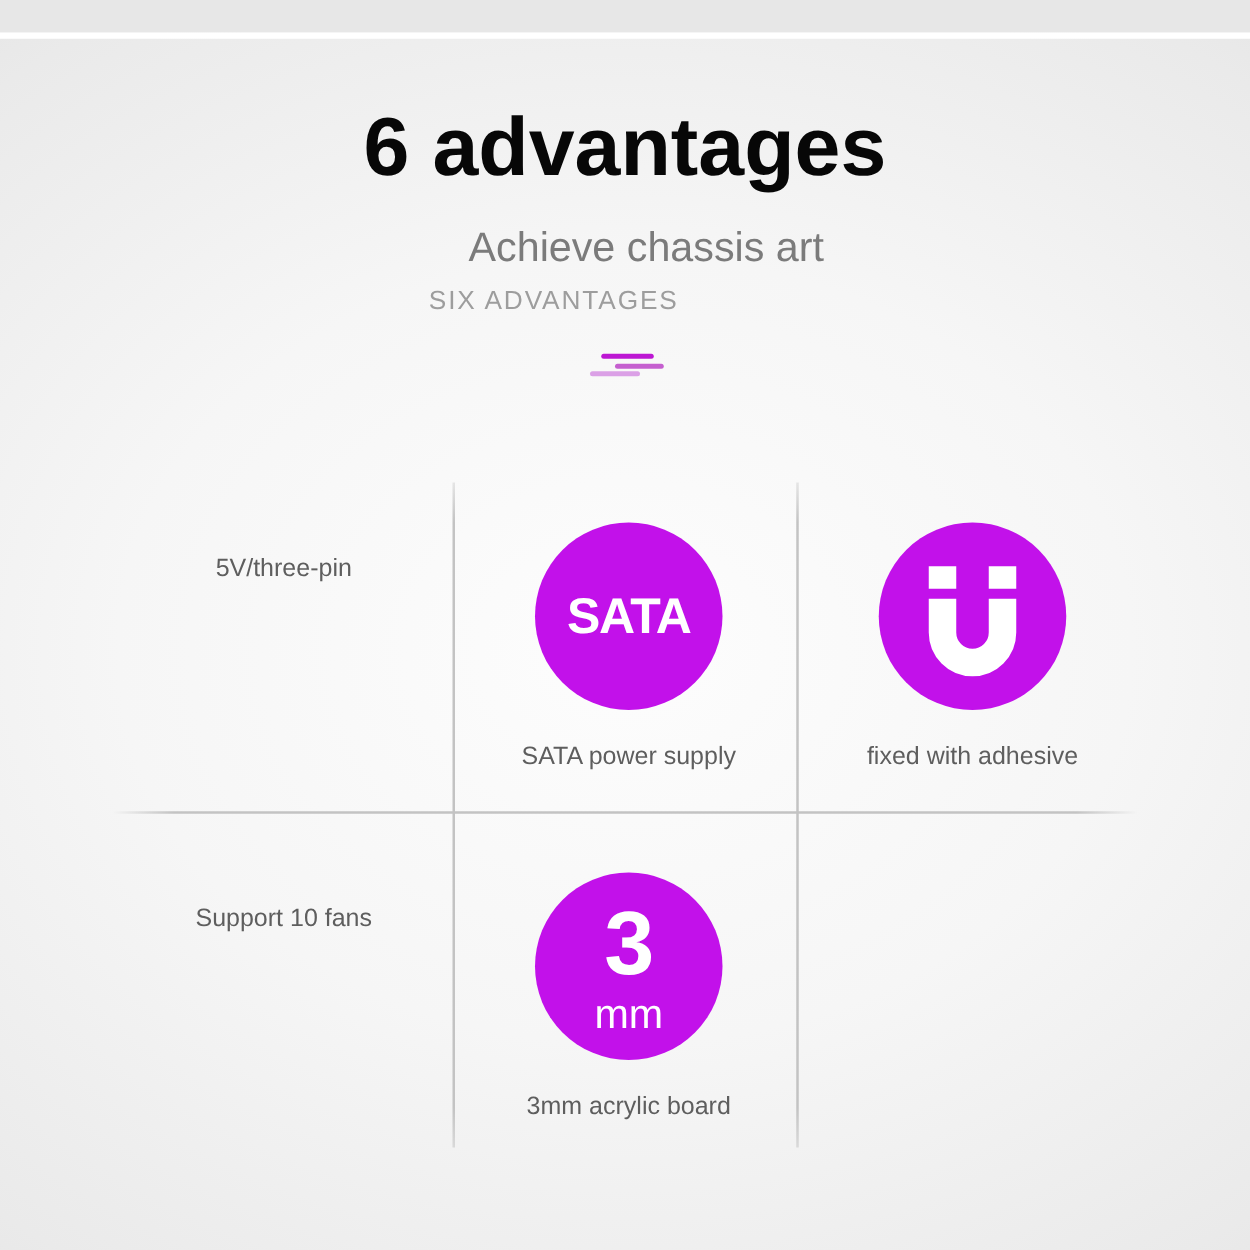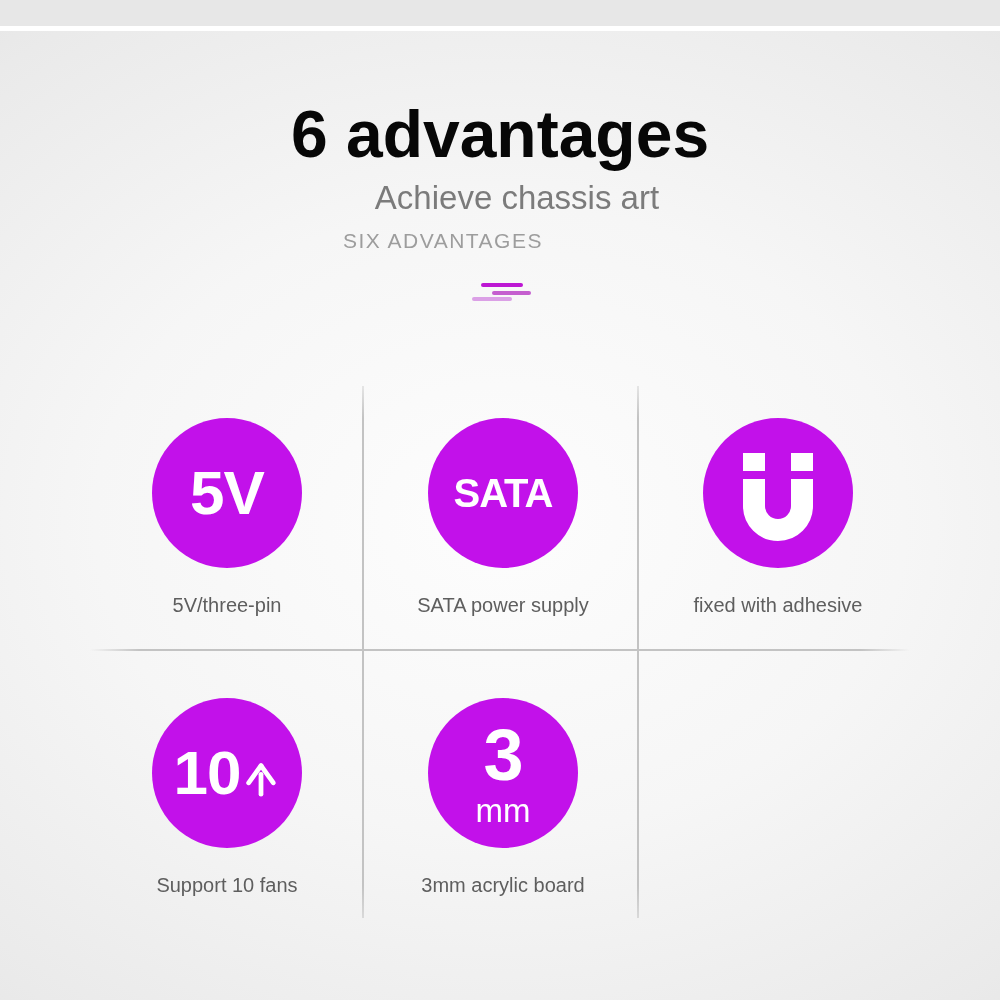--- a/index.html
+++ b/index.html
@@ -15,21 +15,21 @@
   }
   .top-band{
     position:absolute;left:0;top:0;width:1000px;height:26px;
     background:#e7e7e7;
   }
   .top-stripe{
     position:absolute;left:0;top:26px;width:1000px;height:5px;
     background:#ffffff;
   }
   .title{
-    position:absolute;left:0;top:96px;width:1000px;
+    position:absolute;left:0;top:79px;width:1000px;
     text-align:center;
     font-size:66px;font-weight:800;letter-spacing:0px;
     color:#070707;
   }
   .subtitle{
     position:absolute;left:17px;top:179px;width:1000px;
     text-align:center;
     font-size:33px;font-weight:400;
     color:#7b7b7b;
   }
@@ -92,23 +92,20 @@
 
   <div class="deco-line deco-1" style="background: rgb(189, 23, 211);"></div>
   <div class="deco-line deco-2" style="background: rgb(197, 95, 207);"></div>
   <div class="deco-line deco-3" style="background: rgb(219, 160, 230);"></div>
 
   <div class="v-divider v1"></div>
   <div class="v-divider v2"></div>
   <div class="h-divider"></div>
 
   <div class="cell r1 c1">
-    <div class="circle" style="background: rgb(194, 17, 234);">
-      <span class="badge-xl">5V</span>
-    </div>
     <div class="caption">5V/three-pin</div>
   </div>
 
   <div class="cell r1 c3">
     <div class="circle" style="background: rgb(194, 17, 234);">
       <svg class="icon-svg" width="150" height="150" viewBox="0 0 150 150">
         <line x1="51" y1="35" x2="51" y2="53" stroke="#ffffff" stroke-width="22"></line>
         <line x1="99" y1="35" x2="99" y2="53" stroke="#ffffff" stroke-width="22"></line>
         <path d="M51 61 L51 88 A24 24 0 0 0 99 88 L99 61" fill="none" stroke="#ffffff" stroke-width="22"></path>
       </svg>
@@ -117,30 +114,20 @@
   </div>
 
   <div class="cell r1 c2">
     <div class="circle" style="background: rgb(194, 17, 234);">
       <span class="badge-sata">SATA</span>
     </div>
     <div class="caption">SATA power supply</div>
   </div>
 
   <div class="cell r2 c1">
-    <div class="circle" style="background: rgb(194, 17, 234);">
-      <div class="badge-num-row">
-        <span class="badge-xl">10</span>
-        <svg class="icon-svg" width="38" height="38" viewBox="0 0 40 40" style="margin:0 0 6px 2px;">
-          <path d="M20 6 L7 24" stroke="#ffffff" stroke-width="5" stroke-linecap="round" fill="none"></path>
-          <path d="M20 6 L33 24" stroke="#ffffff" stroke-width="5" stroke-linecap="round" fill="none"></path>
-          <path d="M20 15 L20 36" stroke="#ffffff" stroke-width="5" stroke-linecap="round" fill="none"></path>
-        </svg>
-      </div>
-    </div>
     <div class="caption">Support 10 fans</div>
   </div>
 
   <div class="cell r2 c2">
     <div class="circle" style="background: rgb(194, 17, 234);">
       <span class="badge-xl" style="font-size:72px;">3</span>
       <span class="badge-unit">mm</span>
     </div>
     <div class="caption">3mm acrylic board</div>
   </div>

